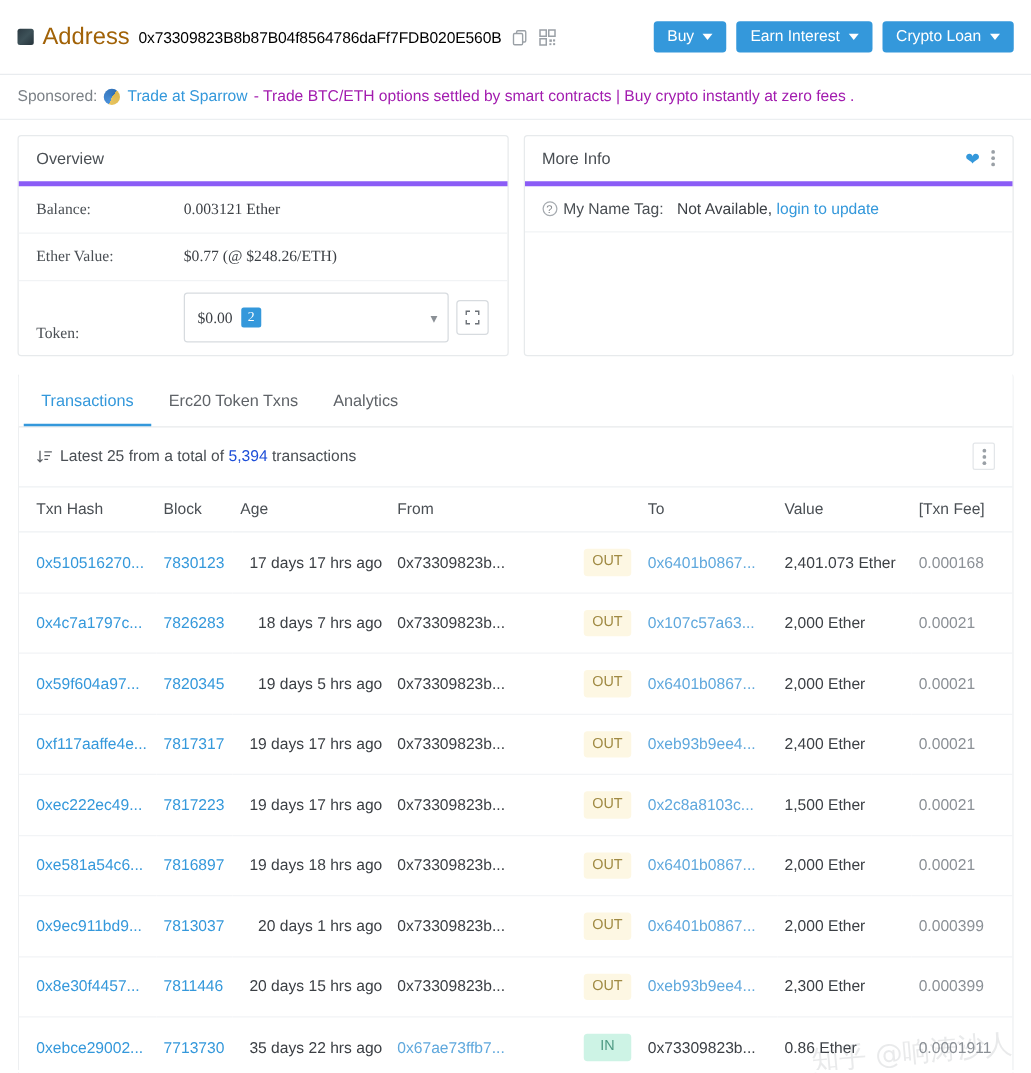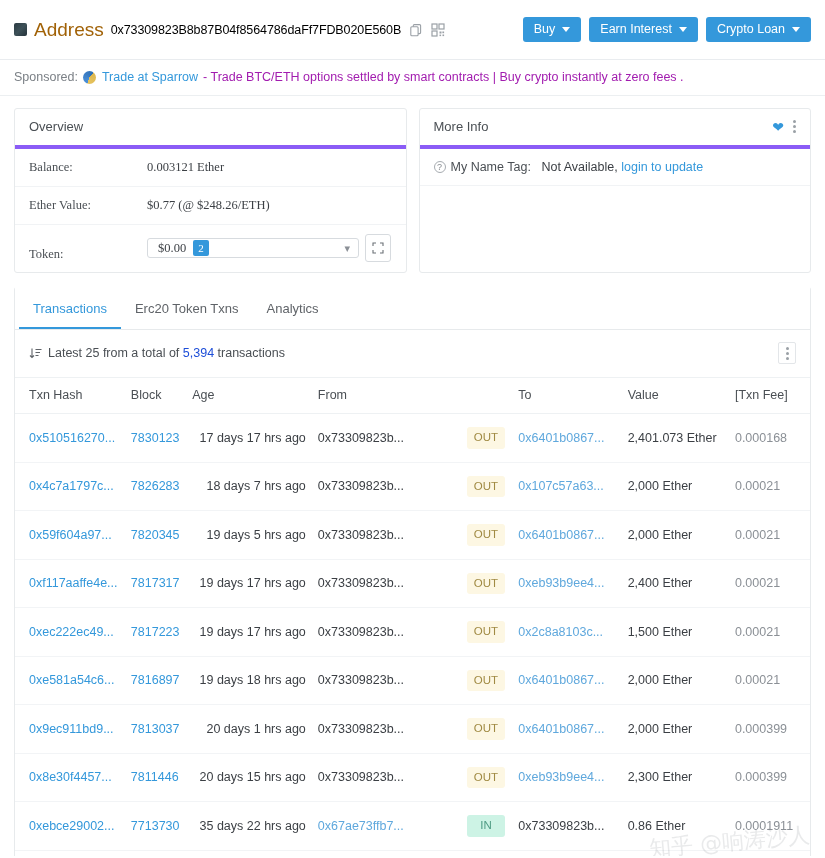--- a/index.html
+++ b/index.html
@@ -103,21 +103,21 @@
     min-height: 36px;
     font-family: Liberation Serif, serif;
   }
   .row:last-child { border-bottom: none; }
   .row .k { width: 118px; color:#4a4f54; flex-shrink:0; }
   .row .v { color:#3b3f44; }
   .row.token { padding: 9px 14px 10px 14px; }
 
   .select-wrap { display:flex; align-items:center; gap:6px; }
   .select {
-    width: 212px; height: 20px;
+    width: 212px; height: 40px;
     border:1px solid #d7dbdf; border-radius:3px;
     background:#fff;
     display:flex; align-items:center;
     padding: 0 8px 0 10px;
     font-size:12.5px; color:#3b3f44;
     cursor:pointer;
   }
   .select .badge {
     background:#3498db; color:#fff; border-radius:2px;
     font-size:11px; padding:1px 5px; margin-left:7px; line-height:1.35;

